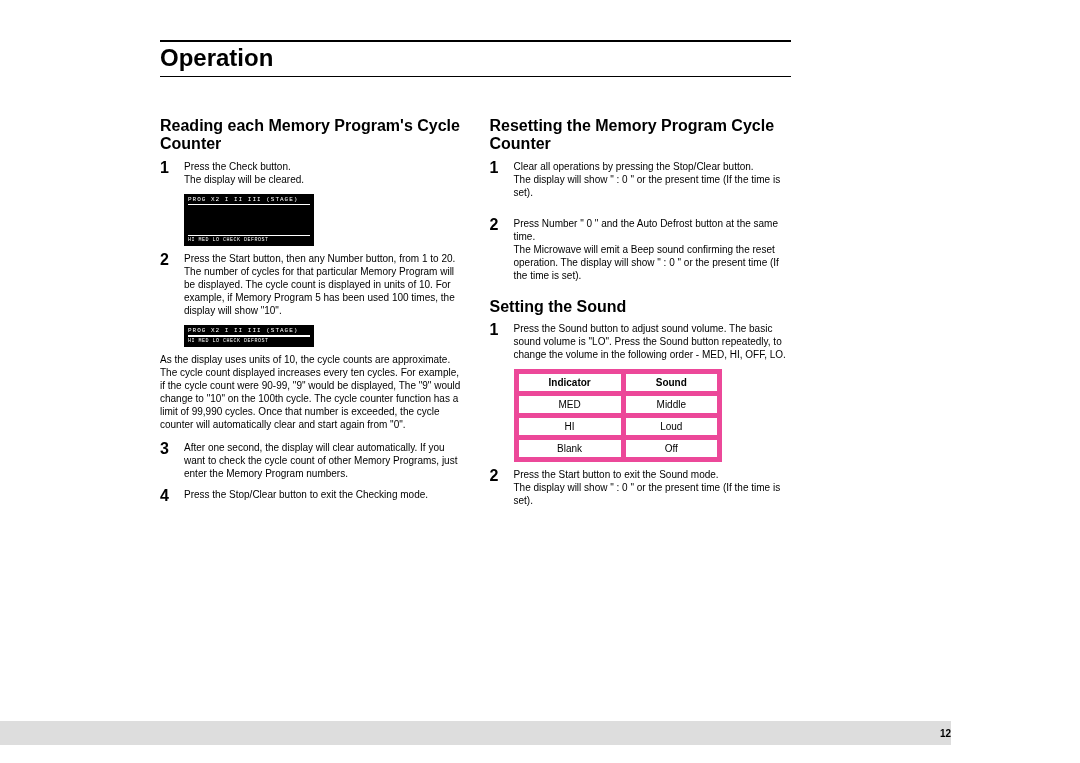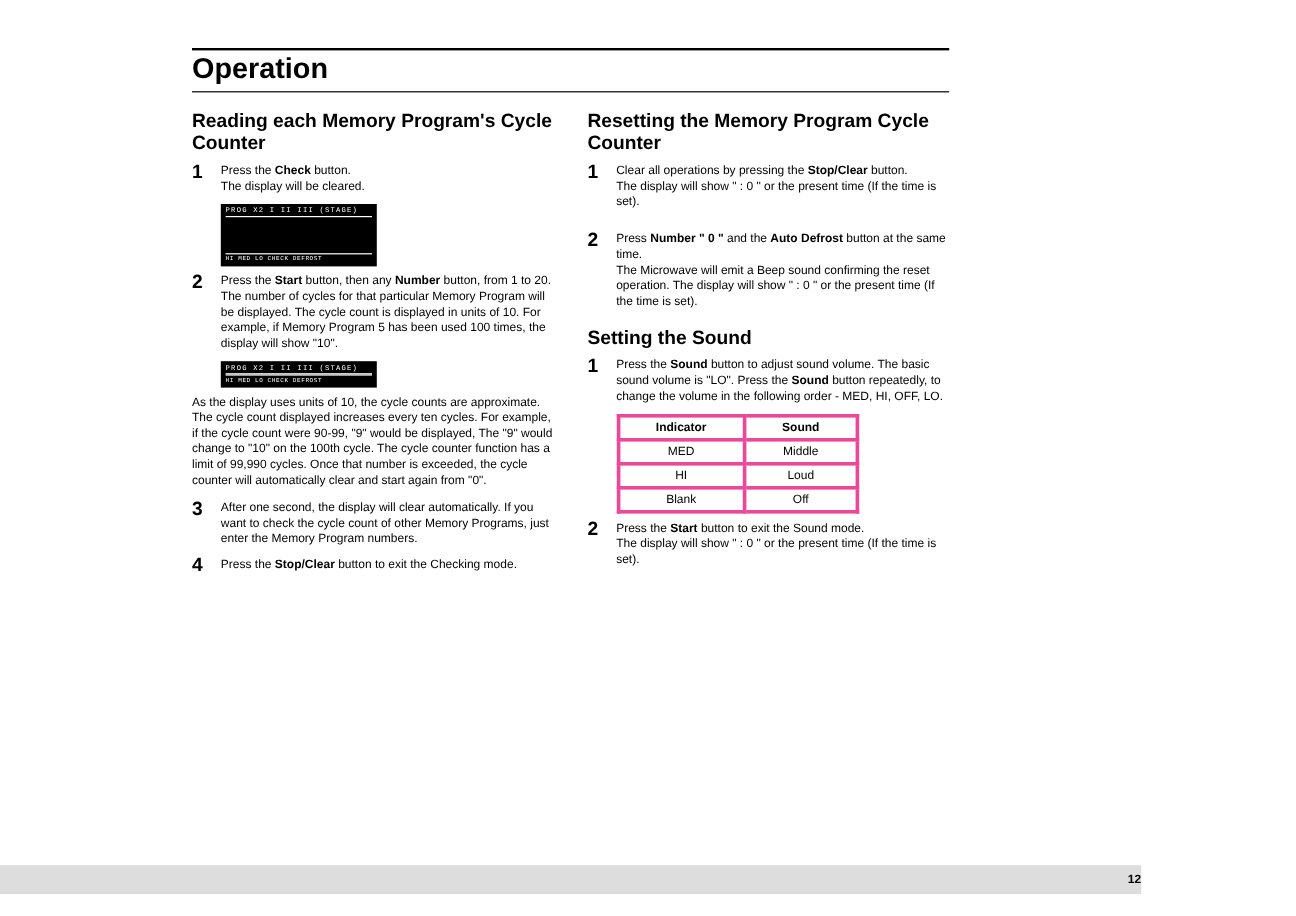--- a/index.html
+++ b/index.html
@@ -29,20 +29,21 @@
     border-top: 1px solid #000;
     margin-bottom: 10px;
   }
   .columns {
     display: flex;
     gap: 28px;
   }
   .col {
     flex: 1;
     min-width: 0;
+    margin-top: 24px;
   }
   h2 {
     font-size: 16px;
     font-weight: bold;
     margin: 6px 0 6px 0;
     line-height: 1.15;
   }
   .step {
     display: flex;
     align-items: flex-start;
@@ -54,21 +55,21 @@
     font-weight: bold;
     line-height: 1;
     width: 14px;
     flex: 0 0 auto;
   }
   .step-body {
     font-size: 10px;
     line-height: 1.3;
     flex: 1;
   }
-  .step-body .bold { font-weight: bold; }
+  .step-body .bold { font-weight: normal; }
   .plain {
     font-size: 10px;
     line-height: 1.3;
     margin: 4px 0 10px 0;
   }
   .display {
     width: 130px;
     background: #000;
     color: #fff;
     margin: 6px 0 6px 24px;
@@ -107,21 +108,21 @@
     letter-spacing: 0.5px;
     color: #fff;
     white-space: nowrap;
   }
   table.sound {
     border-collapse: collapse;
     margin: 6px 0 6px 24px;
     font-size: 10px;
   }
   table.sound th, table.sound td {
-    border: 3px solid #ec4899;
+    border: 5px solid #ec4899;
     padding: 3px 30px;
     text-align: center;
   }
   table.sound th {
     font-weight: bold;
     background: #fff;
   }
   .pagefoot {
     position: absolute;
     left: 0;

